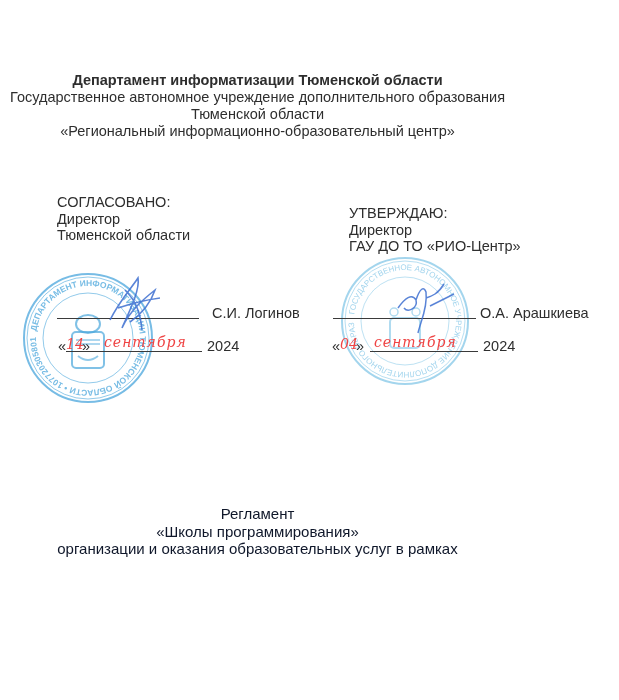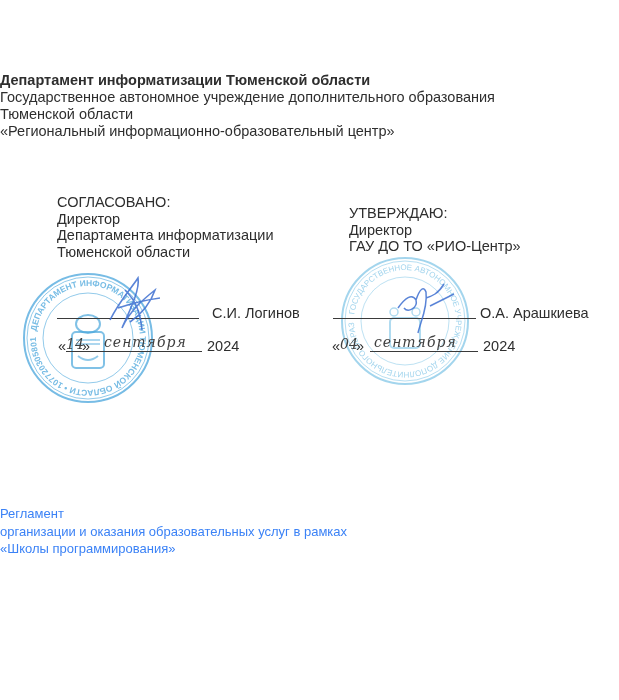--- a/index.html
+++ b/index.html
@@ -1,28 +1,28 @@
 <!DOCTYPE html>
 <html><head>
   <meta charset="utf-8">
   <style>
     html, body { margin: 0; padding: 0; }
     body {
       width: 619px; height: 700px; background: #ffffff; position: relative; overflow: hidden;
       font-family: "Liberation Sans", sans-serif; color: #2e2e2e;
     }
     .abs { position: absolute; white-space: nowrap; }
-    .center-block { position: absolute; left: 0; width: 515px; text-align: left; }
+    .center-block { position: absolute; left: 0; width: 515px; text-align: center; }
     .header-line { font-size: 14.5px; line-height: 17px; }
     .header-bold { font-weight: bold; font-size: 14.5px; }
     .sign-text { font-size: 14.5px; line-height: 16.5px; }
     .rule { position: absolute; height: 1px; background: #3a3a3a; }
-    .title-line { font-size: 13px; line-height: 17.5px; color: #3b82f6; }
+    .title-line { font-size: 15px; line-height: 17.5px; color: #0f172a; }
     .stamp { position: absolute; }
-    .handwrite { position: absolute; font-family: "DejaVu Serif", serif; font-style: italic; color: #404040; font-size: 14px; }
+    .handwrite { position: absolute; font-family: "DejaVu Serif", serif; font-style: italic; color: #ef4444; font-size: 14px; }
   </style>
 </head>
 <body>
 
 <div class="center-block" style="top:72px;">
   <div class="header-line header-bold">Департамент информатизации Тюменской области</div>
   <div class="header-line">Государственное автономное учреждение дополнительного образования</div>
   <div class="header-line">Тюменской области</div>
   <div class="header-line">«Региональный информационно-образовательный центр»</div>
 </div>
@@ -55,21 +55,20 @@
     <textPath href="#arcR" startOffset="2%">ГОСУДАРСТВЕННОЕ АВТОНОМНОЕ УЧРЕЖДЕНИЕ ДОПОЛНИТЕЛЬНОГО ОБРАЗОВАНИЯ</textPath>
   </text>
   <circle cx="56" cy="58" r="4" fill="none" stroke="#7cc3e6" stroke-width="1.5" opacity="0.6"></circle>
   <circle cx="78" cy="58" r="4" fill="none" stroke="#7cc3e6" stroke-width="1.5" opacity="0.6"></circle>
   <rect x="52" y="64" width="30" height="30" rx="4" fill="none" stroke="#7cc3e6" stroke-width="2" opacity="0.6"></rect>
 </svg>
 
 <div class="abs sign-text" style="left:57px; top:194px;">
   <div>СОГЛАСОВАНО:</div>
   <div>Директор</div>
-  <div>Департамента информатизации</div>
   <div>Тюменской области</div>
 </div>
 
 <div class="rule" style="left:57px; top:318px; width:142px;"></div>
 <div class="abs sign-text" style="left:212px; top:305px;">С.И. Логинов</div>
 
 <div class="abs sign-text" style="left:58px; top:338px;">«</div>
 <div class="handwrite" style="left:66px; top:336px;">14</div>
 <div class="abs sign-text" style="left:82px; top:338px;">»</div>
 <div class="handwrite" style="left:104px; top:334px; letter-spacing:1px;">сентября</div>
@@ -95,15 +94,15 @@
 <div class="handwrite" style="left:374px; top:334px; letter-spacing:1px;">сентября</div>
 <div class="rule" style="left:370px; top:351px; width:108px;"></div>
 <div class="abs sign-text" style="left:483px; top:338px;">2024</div>
 
 <svg class="stamp" style="left:390px; top:278px;" width="70" height="60" viewBox="0 0 70 60">
   <path d="M8 30 C15 20, 22 15, 26 22 C28 30, 18 35, 14 30 M26 22 C30 10, 34 8, 36 14 C38 30, 30 45, 28 55 M36 20 C42 18, 48 16, 54 6 M40 28 C48 24, 56 20, 64 16" fill="none" stroke="#3d6fd0" stroke-width="1.5" opacity="0.85"></path>
 </svg>
 
 <div class="center-block" style="top:505px;">
   <div class="title-line">Регламент</div>
+  <div class="title-line">«Школы программирования»</div>
   <div class="title-line">организации и оказания образовательных услуг в рамках</div>
-  <div class="title-line">«Школы программирования»</div>
 </div>
 
 </body></html>

